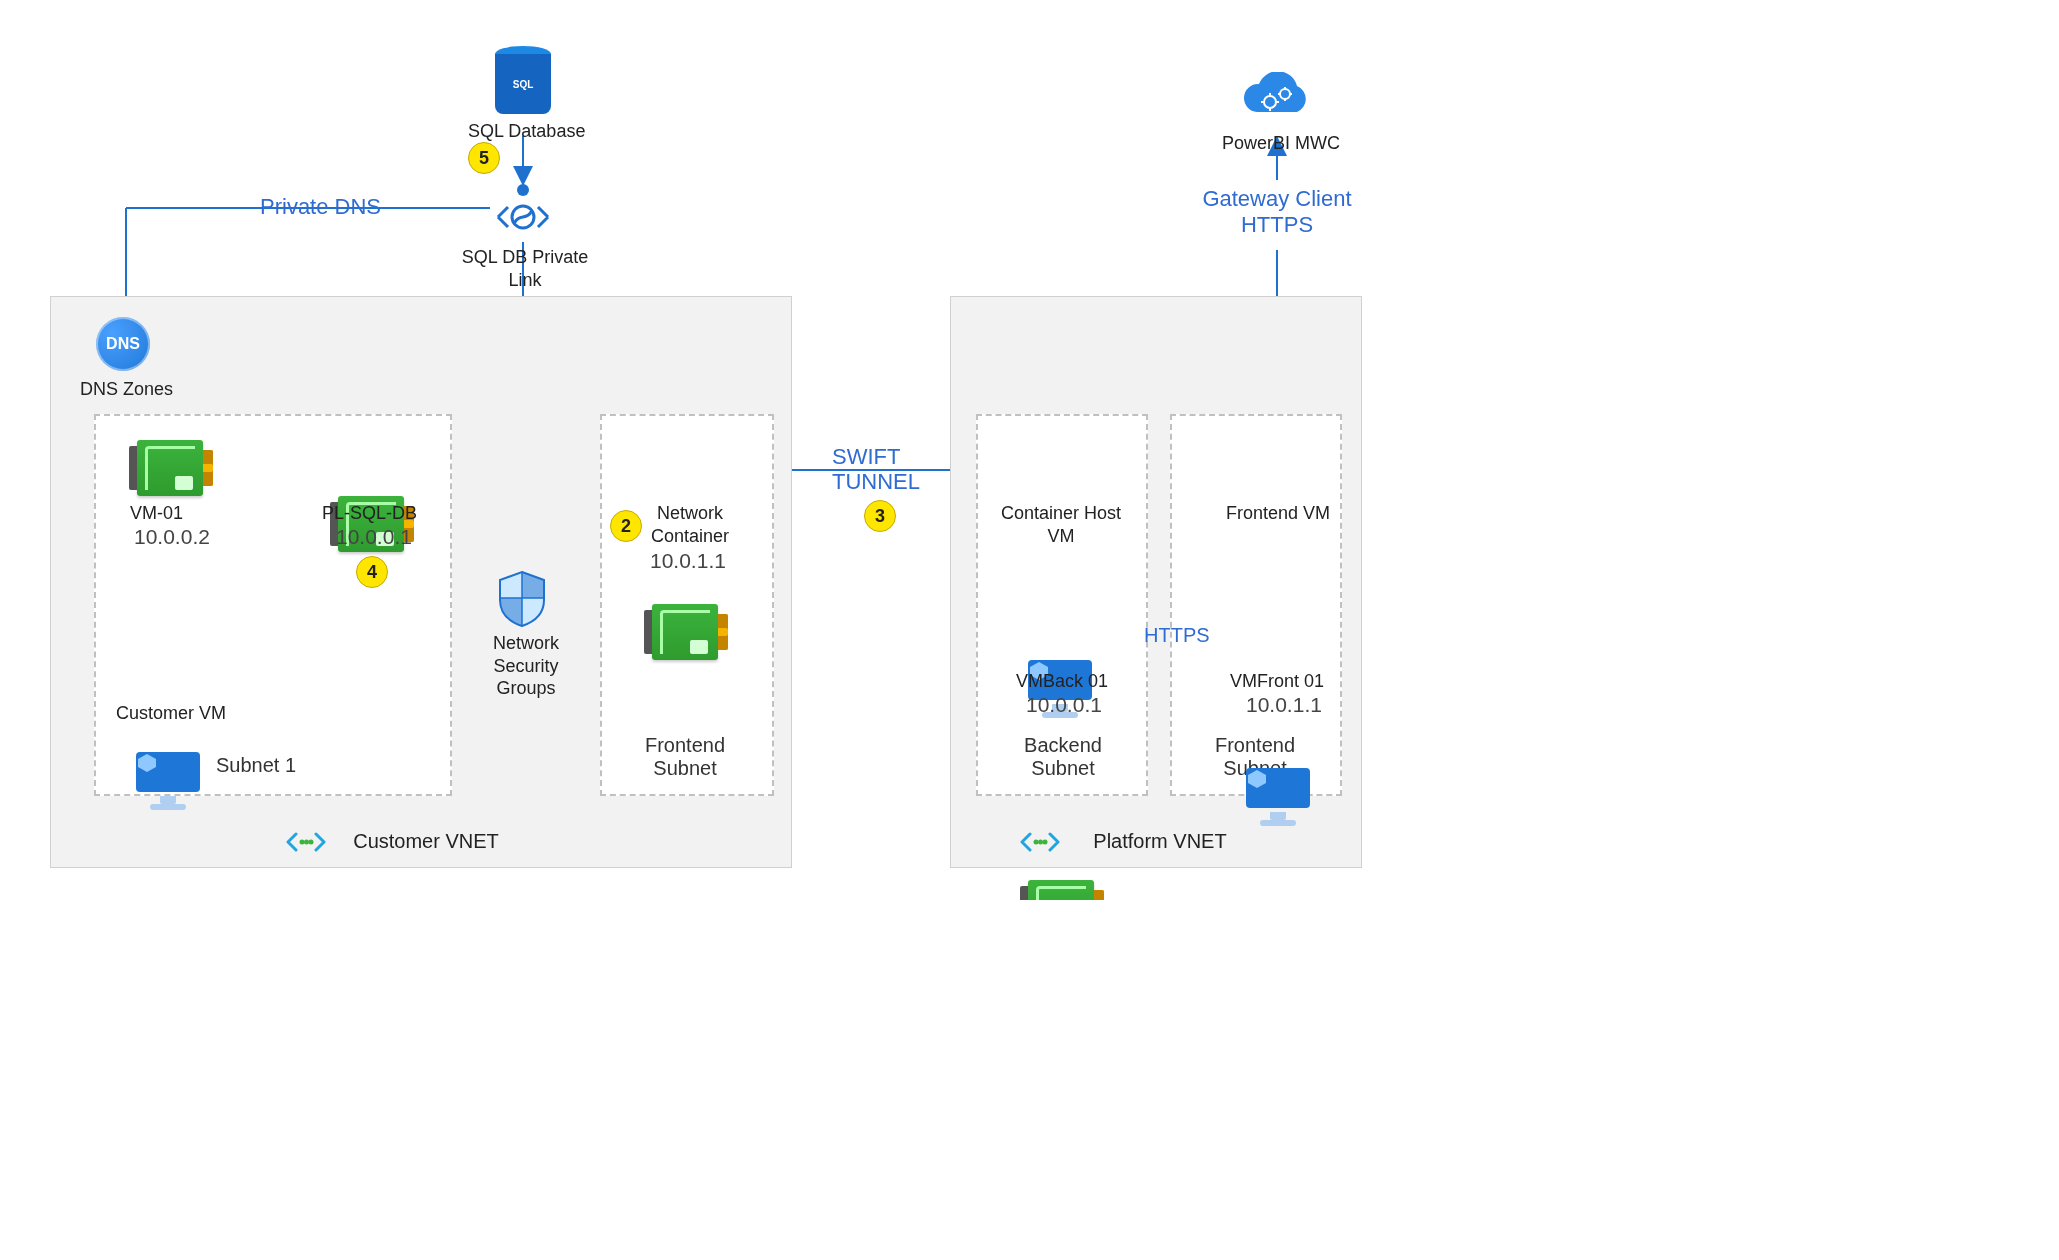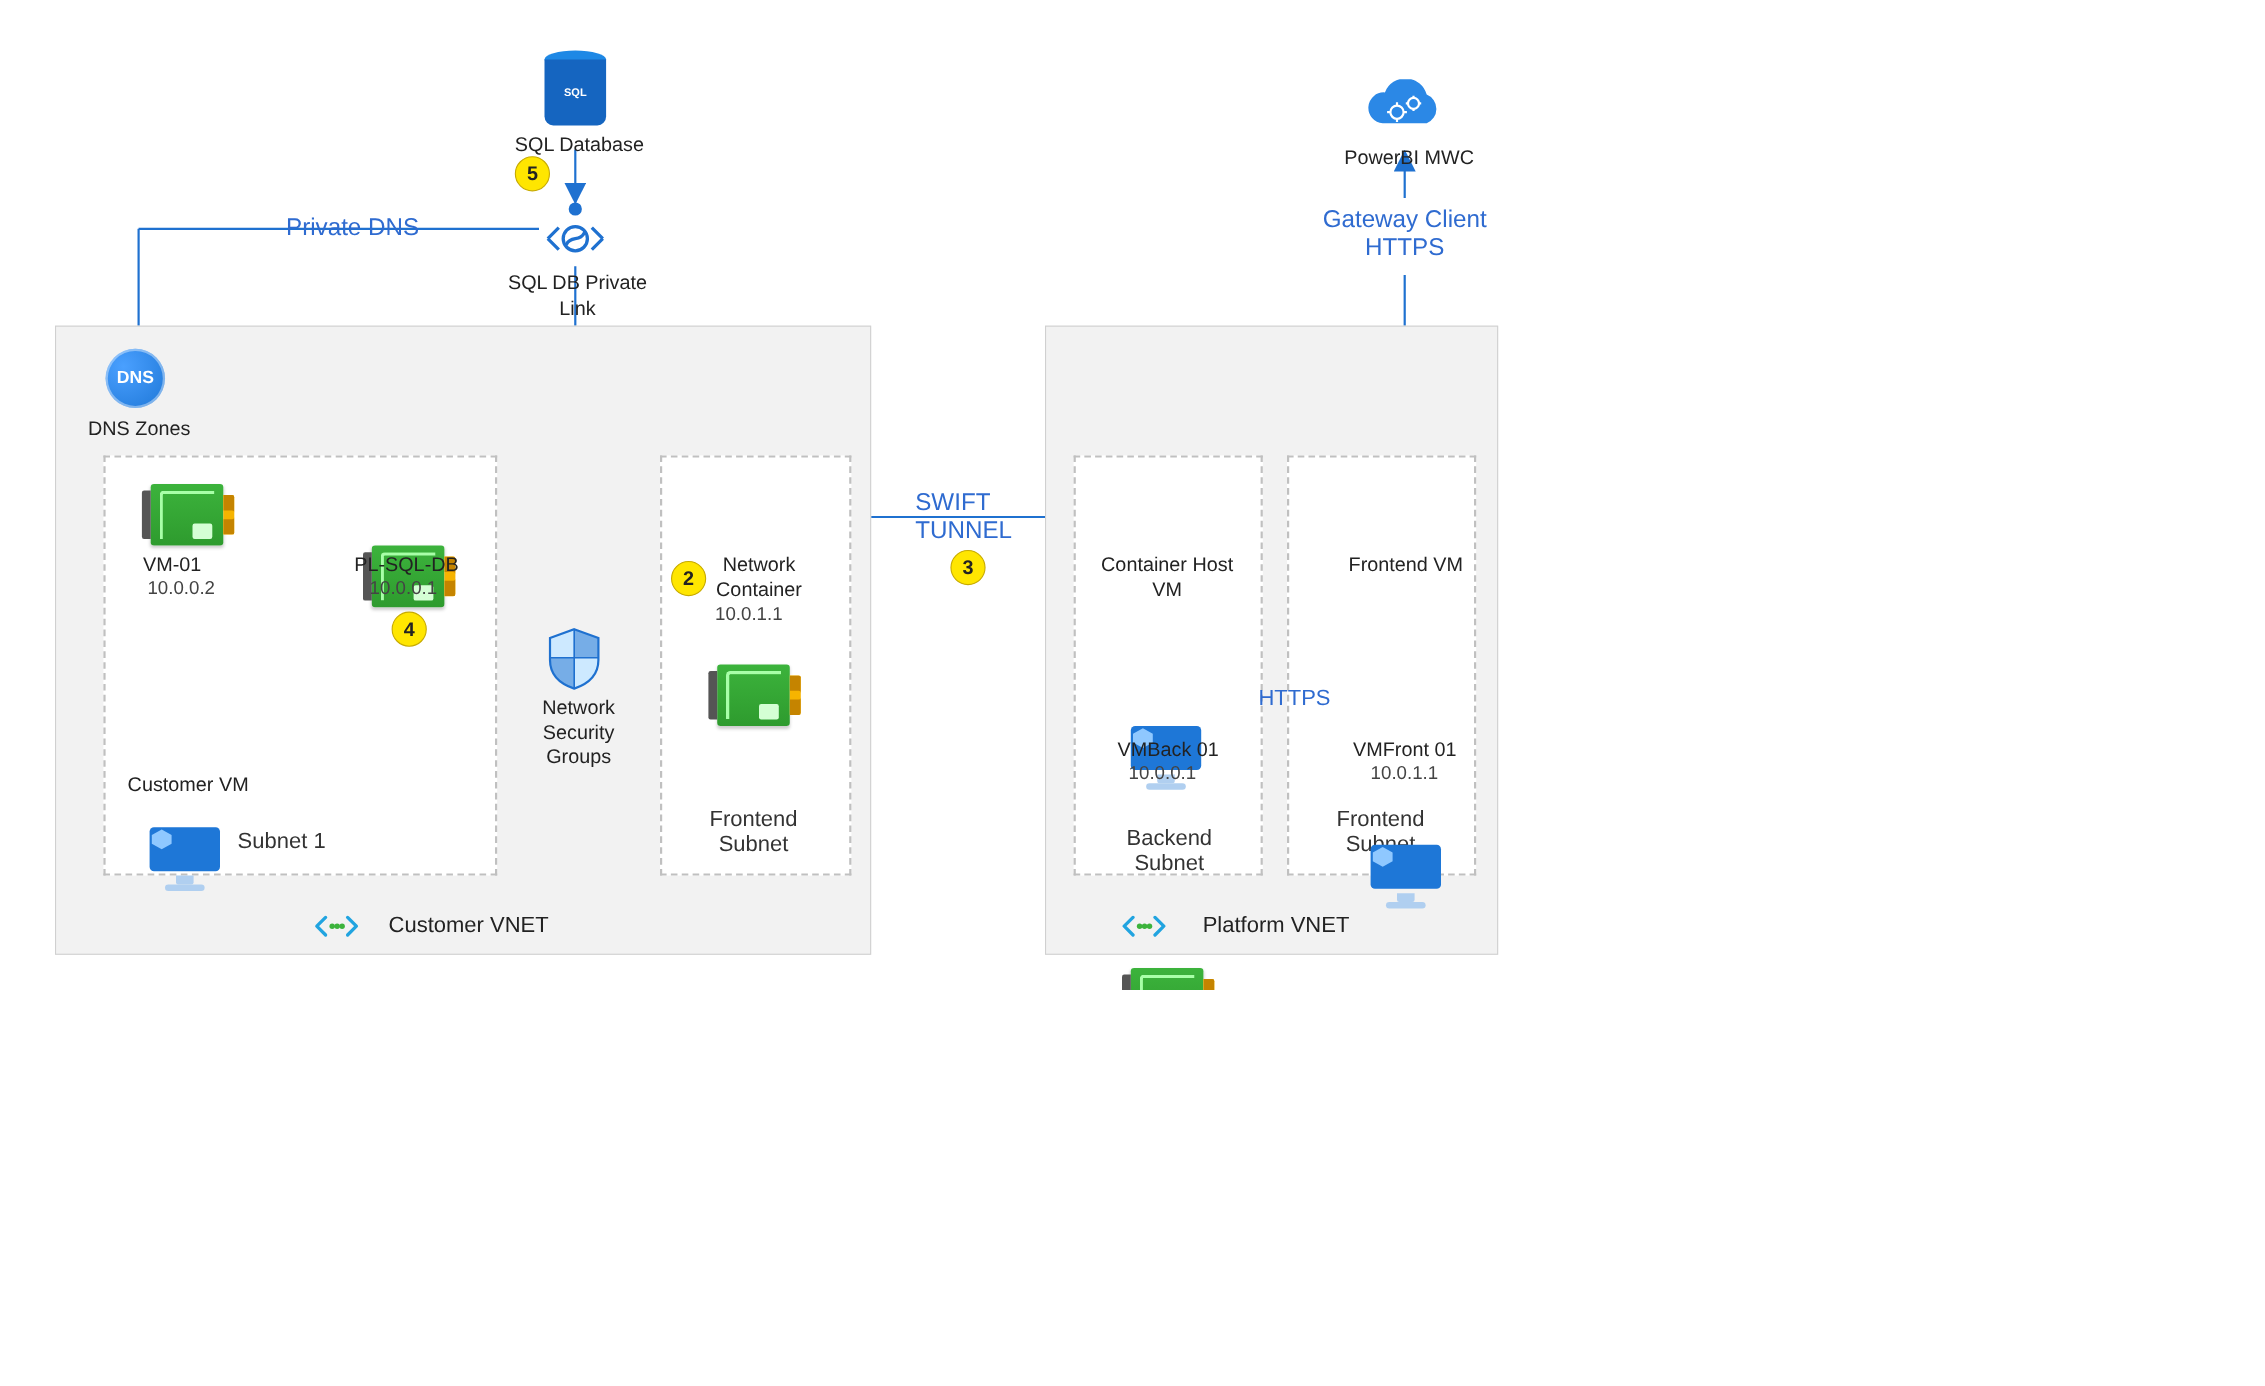--- a/index.html
+++ b/index.html
@@ -31,21 +31,21 @@
     font-size: 20px;
     text-align: center;
     color: #333;
   }
   .vnet-title { font-size: 20px; text-align: center; display:flex; align-items:center; gap:14px; justify-content:center; }
   .caption {
     font-size: 18px;
     text-align: center;
     line-height: 1.25;
   }
-  .caption.sub { font-size: 17px; color: #444; }
+  .caption.sub { font-size: 21px; color: #444; }
   .blue-text { color:#2f6bd0; font-size:22px; font-weight:500; }
   .badge {
     width: 30px; height: 30px;
     border-radius: 50%;
     background: #ffe600;
     border: 1px solid #c7aa00;
     display: flex; align-items: center; justify-content: center;
     font-size: 18px; font-weight: 600;
   }
   
@@ -281,21 +281,21 @@
 <div class="abs badge" style="left:610px; top:510px;">2</div>
 
 <div class="abs blue-text" style="left:832px; top:444px; text-align:left; width:100px; line-height:1.15;">
   <span>SWIFT</span><br>
   <span>TUNNEL</span>
 </div>
 
 <div class="abs badge" style="left:864px; top:500px;">3</div>
 
 <div class="abs subnet" style="left:976px; top:414px; width:168px; height:378px;"></div>
-<div class="abs subnet-title" style="left:1008px; top:734px; width:110px;margin-top:17px;">
+<div class="abs subnet-title" style="left:1008px; top:734px; width:110px;">
   <span>Backend</span><br>
   <span>Subnet</span>
 </div>
 
 <div class="abs pc" style="left:1028px; top:440px;">
   <div class="screen">
         <svg width="22" height="22">
           <polygon points="11,2 20,7 20,15 11,20 2,15 2,7" fill="#8fc8ff"></polygon>
         </svg>
       </div>

